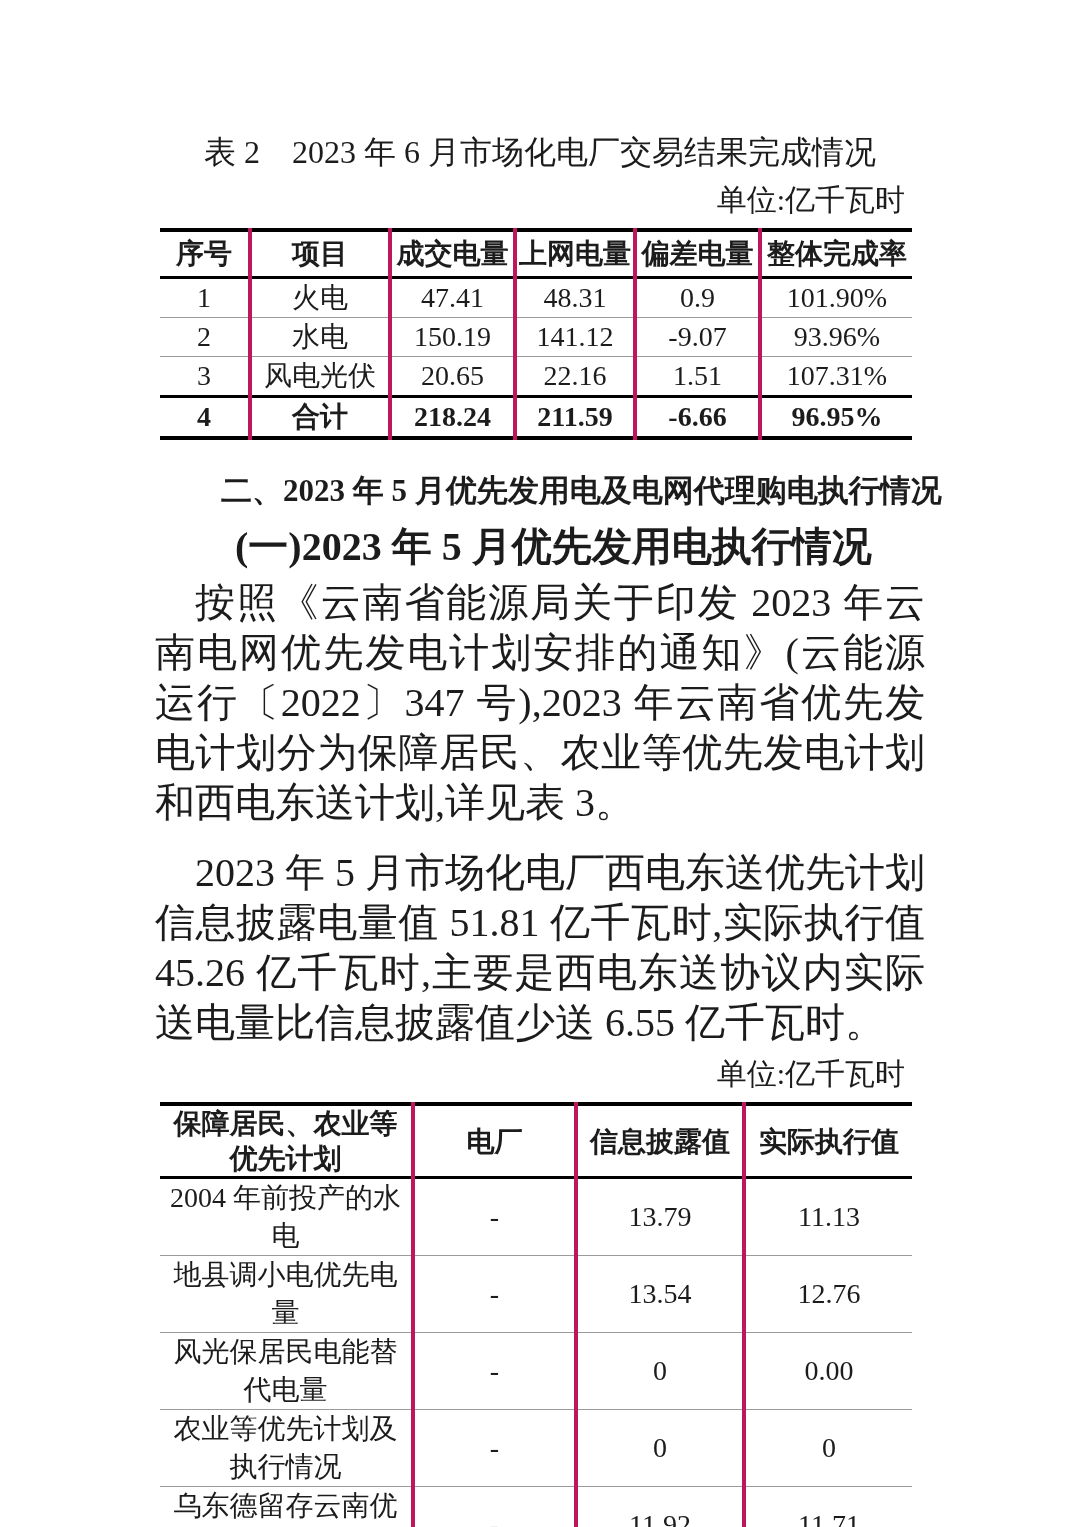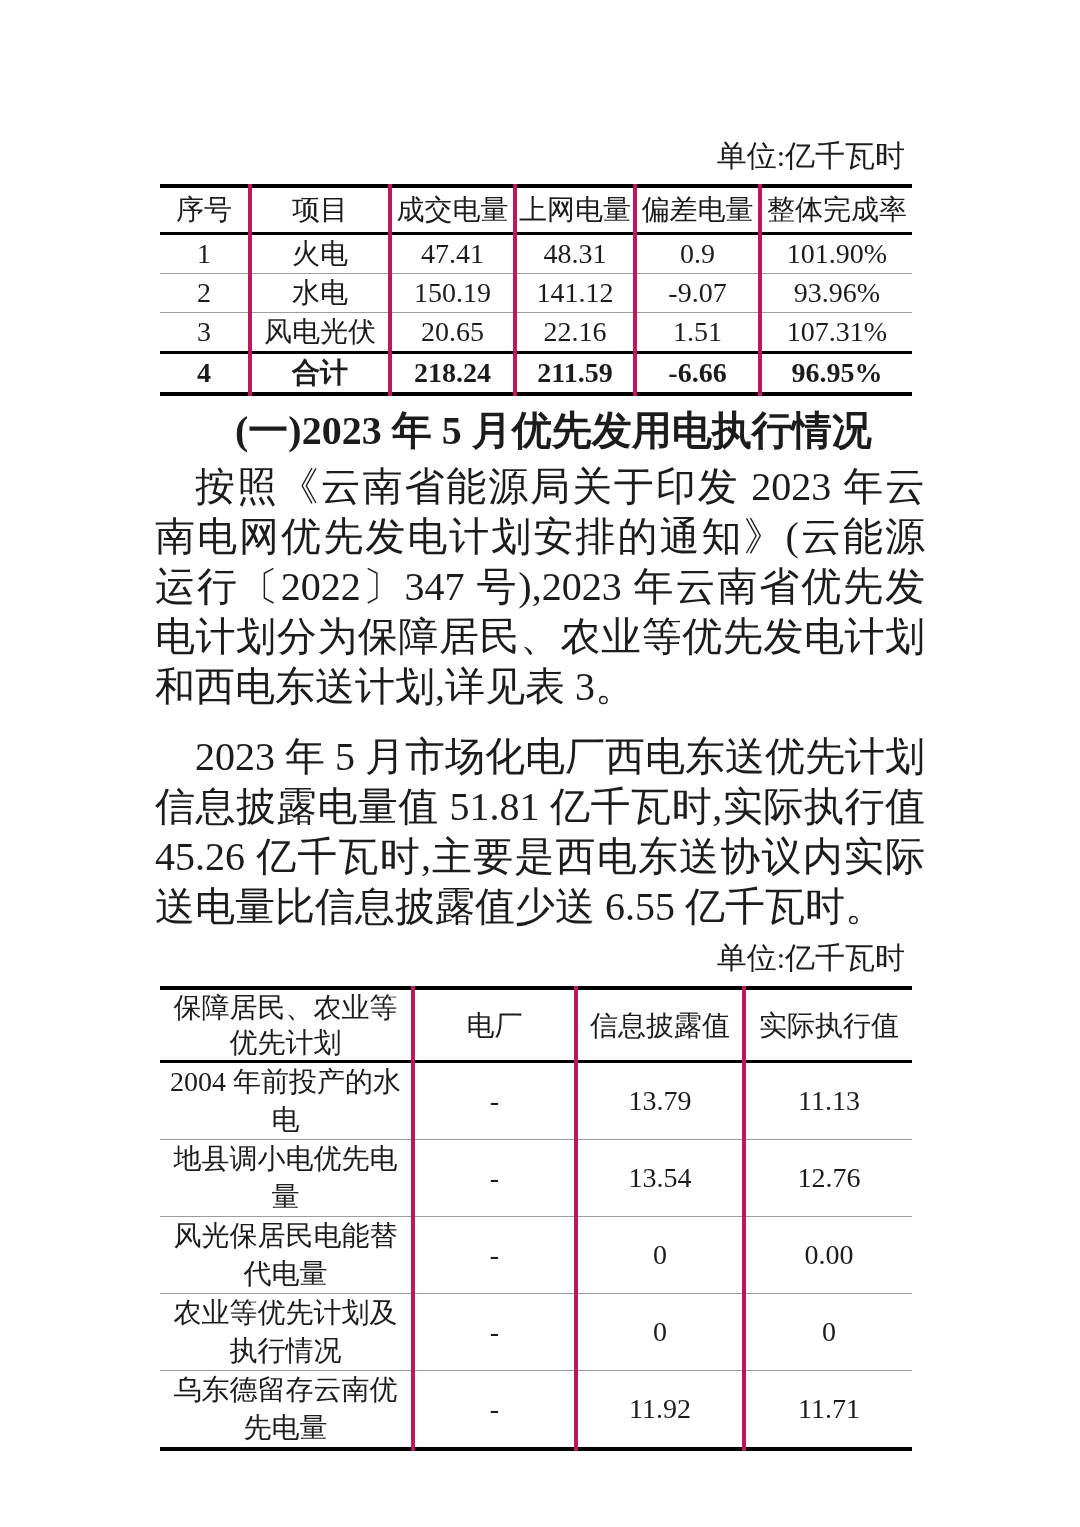--- a/index.html
+++ b/index.html
@@ -41,21 +41,21 @@
     border-top: 4px solid #000;
     border-bottom: 4px solid #000;
   }
   th, td {
     text-align: center;
     vertical-align: middle;
     padding: 0;
     font-size: 28px;
   }
   th {
-    font-weight: normal;
+    font-weight: bold;
     border-bottom: 3px solid #000;
   }
   td {
     border-top: 1px solid #9b9b9b;
   }
   th + th, td + td {
     border-left: 4px solid #be185d;
   }
   .t2 th { height: 44px; }
   .t2 td { height: 38px; }
@@ -87,20 +87,21 @@
     margin: 10px 0 0 0;
   }
   p.body.second { margin-top: 20px; }
   .tbl-title.t3title { margin-top: 14px; }
 </style>
 </head>
 <body>
 
 <div class="page">
 
+  <div class="tbl-title">表 2　2023 年 6 月市场化电厂交易结果完成情况</div>
   <div class="unit">单位:亿千瓦时</div>
 
   <table class="t2">
     <colgroup>
       <col style="width:90px">
         <col style="width:140px">
         <col style="width:125px">
       <col style="width:120px">
         <col style="width:125px">
         <col style="width:152px">
@@ -144,20 +145,21 @@
         <td>4</td>
         <td>合计</td>
         <td>218.24</td>
         <td>211.59</td>
         <td>-6.66</td>
         <td>96.95%</td>
       </tr>
     </tbody>
   </table>
 
+  <div class="h2">二、2023 年 5 月优先发用电及电网代理购电执行情况</div>
   <div class="h3">(一)2023 年 5 月优先发用电执行情况</div>
 
   <p class="body">按照《云南省能源局关于印发 2023 年云南电网优先发电计划安排的通知》(云能源运行〔2022〕347 号),2023 年云南省优先发电计划分为保障居民、农业等优先发电计划和西电东送计划,详见表 3。</p>
   <p class="body second">2023 年 5 月市场化电厂西电东送优先计划信息披露电量值 51.81 亿千瓦时,实际执行值 45.26 亿千瓦时,主要是西电东送协议内实际送电量比信息披露值少送 6.55 亿千瓦时。</p>
 
   <div class="unit">单位:亿千瓦时</div>
 
   <table class="t3">
     <colgroup>
       <col style="width:253px">

